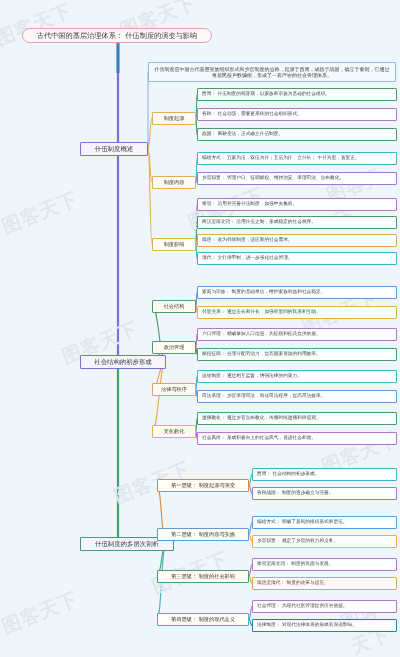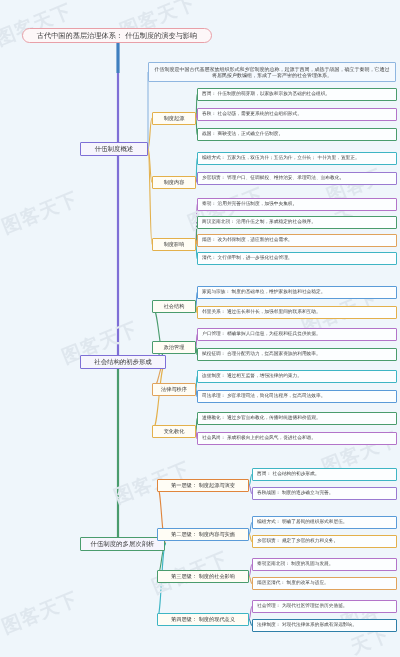--- a/index.html
+++ b/index.html
@@ -119,21 +119,21 @@
       <div class="node leaf-node" style="left: 197px; top: 306px; width: 200px; min-height: 13px; border-color: rgb(227, 176, 75); background: rgb(252, 254, 255); font-size: 4.7px;">邻里关系： 通过伍长和什长，加强邻里间的联系和互助。</div>
       <div class="node mid-node" style="left: 152px; top: 341px; width: 44px; min-height: 12.5px; border-color: rgb(74, 156, 109); background: rgb(255, 253, 245); font-size: 5.2px;">政治管理</div>
       <div class="node leaf-node" style="left: 197px; top: 328px; width: 200px; min-height: 13px; border-color: rgb(179, 116, 201); background: rgb(252, 254, 255); font-size: 4.7px;">户口管理： 精确掌握人口信息，为征税和征兵提供依据。</div>
       <div class="node leaf-node" style="left: 197px; top: 348px; width: 200px; min-height: 13px; border-color: rgb(74, 156, 109); background: rgb(252, 254, 255); font-size: 4.7px;">赋役征调： 合理分配劳动力，提高国家资源的利用效率。</div>
       <div class="node mid-node" style="left: 152px; top: 383px; width: 44px; min-height: 12.5px; border-color: rgb(224, 163, 92); background: rgb(255, 253, 245); font-size: 5.2px;">法律与秩序</div>
       <div class="node leaf-node" style="left: 197px; top: 370px; width: 200px; min-height: 13px; border-color: rgb(62, 181, 196); background: rgb(252, 254, 255); font-size: 4.7px;">连坐制度： 通过相互监督，增强法律的约束力。</div>
       <div class="node leaf-node" style="left: 197px; top: 390px; width: 200px; min-height: 13px; border-color: rgb(90, 155, 216); background: rgb(252, 254, 255); font-size: 4.7px;">司法承理： 乡官承理司法，简化司法程序，提高司法效率。</div>
       <div class="node mid-node" style="left: 152px; top: 425px; width: 44px; min-height: 12.5px; border-color: rgb(227, 176, 75); background: rgb(255, 253, 245); font-size: 5.2px;">文化教化</div>
       <div class="node leaf-node" style="left: 197px; top: 412px; width: 200px; min-height: 13px; border-color: rgb(74, 156, 109); background: rgb(252, 254, 255); font-size: 4.7px;">道德教化： 通过乡官宣布教化，传播时统道德和价值观。</div>
       <div class="node leaf-node" style="left: 197px; top: 432px; width: 200px; min-height: 13px; border-color: rgb(179, 116, 201); background: rgb(252, 254, 255); font-size: 4.7px;">社会风尚： 形成积极向上的社会风气，促进社会和谐。</div>
-      <div class="node root-node" style="left: 80px; top: 537px; width: 85px; min-height: 13px; border-color: rgb(74, 156, 109); background: rgb(246, 245, 253);">什伍制度的多层次剖析</div>
+      <div class="node root-node" style="left: 80px; top: 537px; width: 94px; min-height: 13px; border-color: rgb(74, 156, 109); background: rgb(246, 245, 253);">什伍制度的多层次剖析</div>
       <div class="node mid-node" style="left: 157px; top: 479px; width: 92px; min-height: 12.5px; border-color: rgb(224, 133, 60); background: rgb(255, 253, 245); font-size: 5.2px;">第一层级： 制度起源与演变</div>
       <div class="node leaf-node" style="left: 252px; top: 468px; width: 145px; min-height: 13px; border-color: rgb(62, 181, 196); background: rgb(252, 254, 255); font-size: 4.7px;">西周： 社会结构的初步形成。</div>
       <div class="node leaf-node" style="left: 252px; top: 487px; width: 145px; min-height: 13px; border-color: rgb(154, 122, 209); background: rgb(252, 254, 255); font-size: 4.7px;">春秋战国： 制度的逐步确立与完善。</div>
       <div class="node mid-node" style="left: 157px; top: 528px; width: 92px; min-height: 12.5px; border-color: rgb(90, 155, 216); background: rgb(255, 253, 245); font-size: 5.2px;">第二层级： 制度内容与实施</div>
       <div class="node leaf-node" style="left: 252px; top: 516px; width: 145px; min-height: 13px; border-color: rgb(90, 155, 216); background: rgb(252, 254, 255); font-size: 4.7px;">编组方式： 明确了居民的组织形式和层伍。</div>
       <div class="node leaf-node" style="left: 252px; top: 535px; width: 145px; min-height: 13px; border-color: rgb(227, 176, 75); background: rgb(252, 254, 255); font-size: 4.7px;">乡官职责： 规定了乡官的权力和义务。</div>
       <div class="node mid-node" style="left: 157px; top: 570px; width: 92px; min-height: 12.5px; border-color: rgb(74, 156, 109); background: rgb(255, 253, 245); font-size: 5.2px;">第三层级： 制度的社会影响</div>
       <div class="node leaf-node" style="left: 252px; top: 558px; width: 145px; min-height: 13px; border-color: rgb(179, 116, 201); background: rgb(252, 254, 255); font-size: 4.7px;">秦朝至南北朝： 制度的巩固与发展。</div>
       <div class="node leaf-node" style="left: 252px; top: 577px; width: 145px; min-height: 13px; border-color: rgb(224, 163, 92); background: rgb(252, 254, 255); font-size: 4.7px;">隋唐至清代： 制度的改革与适应。</div>
       <div class="node mid-node" style="left: 157px; top: 613px; width: 92px; min-height: 12.5px; border-color: rgb(62, 181, 196); background: rgb(255, 253, 245); font-size: 5.2px;">第四层级： 制度的现代意义</div>

